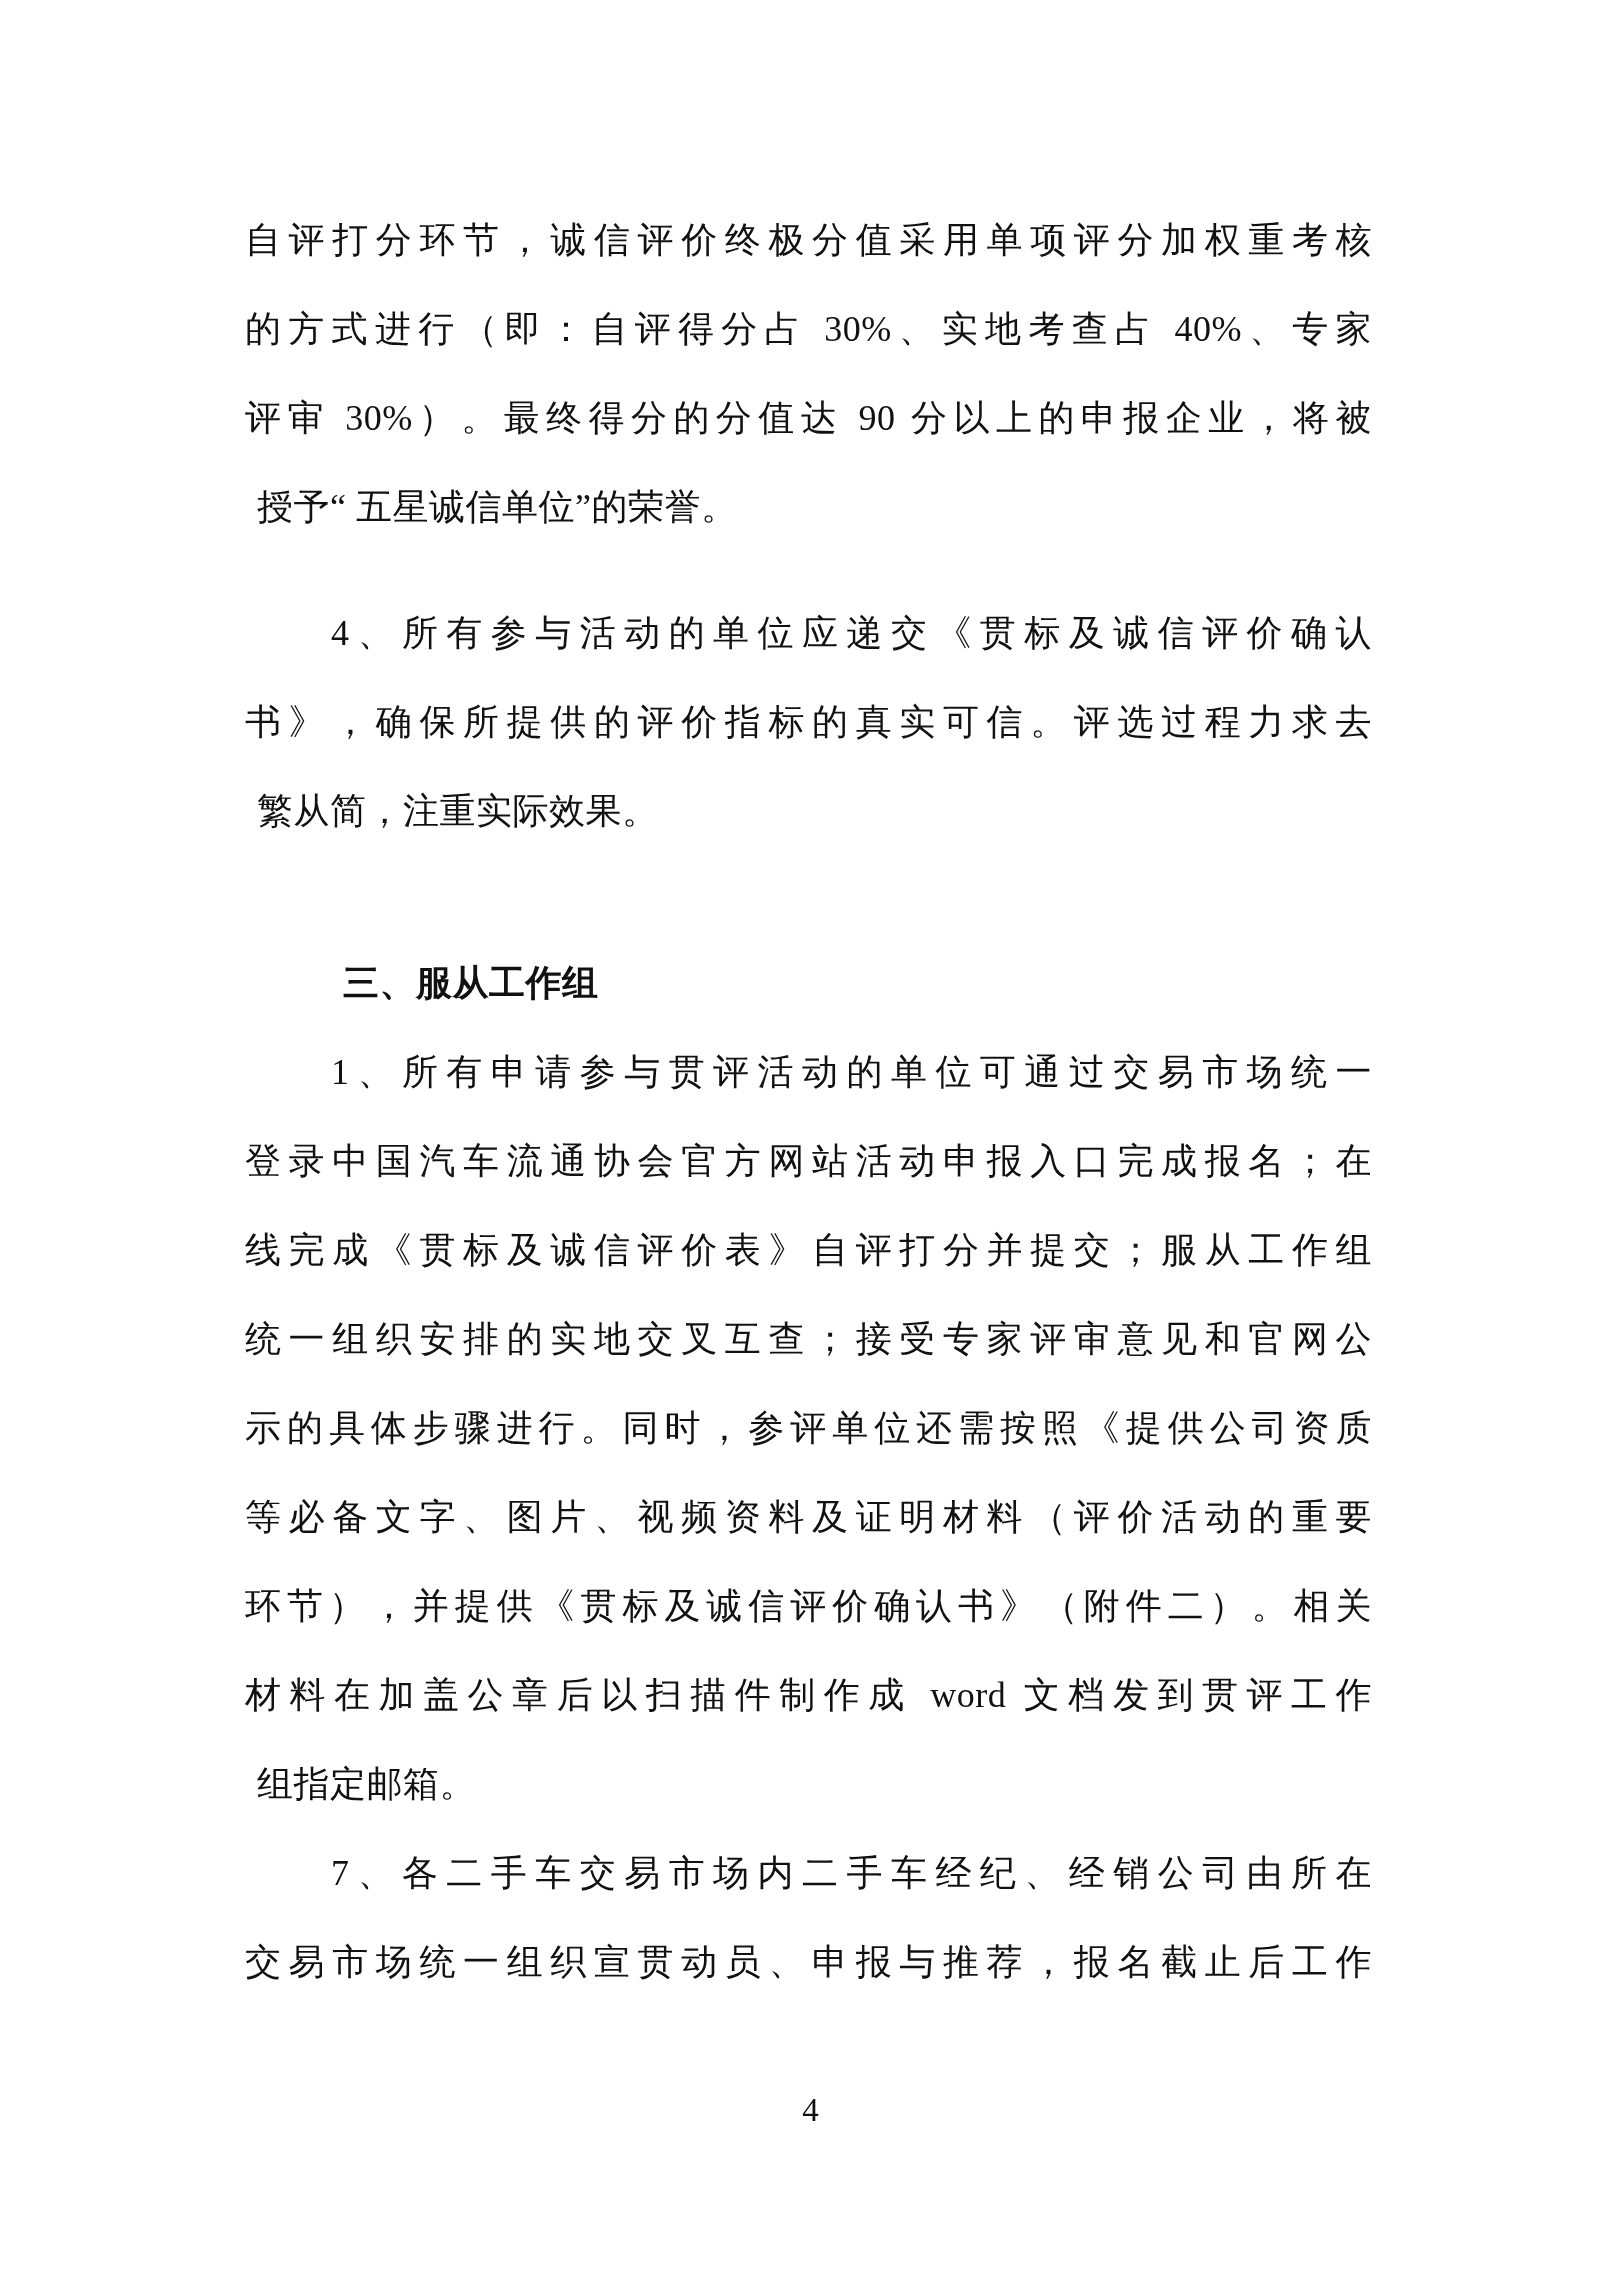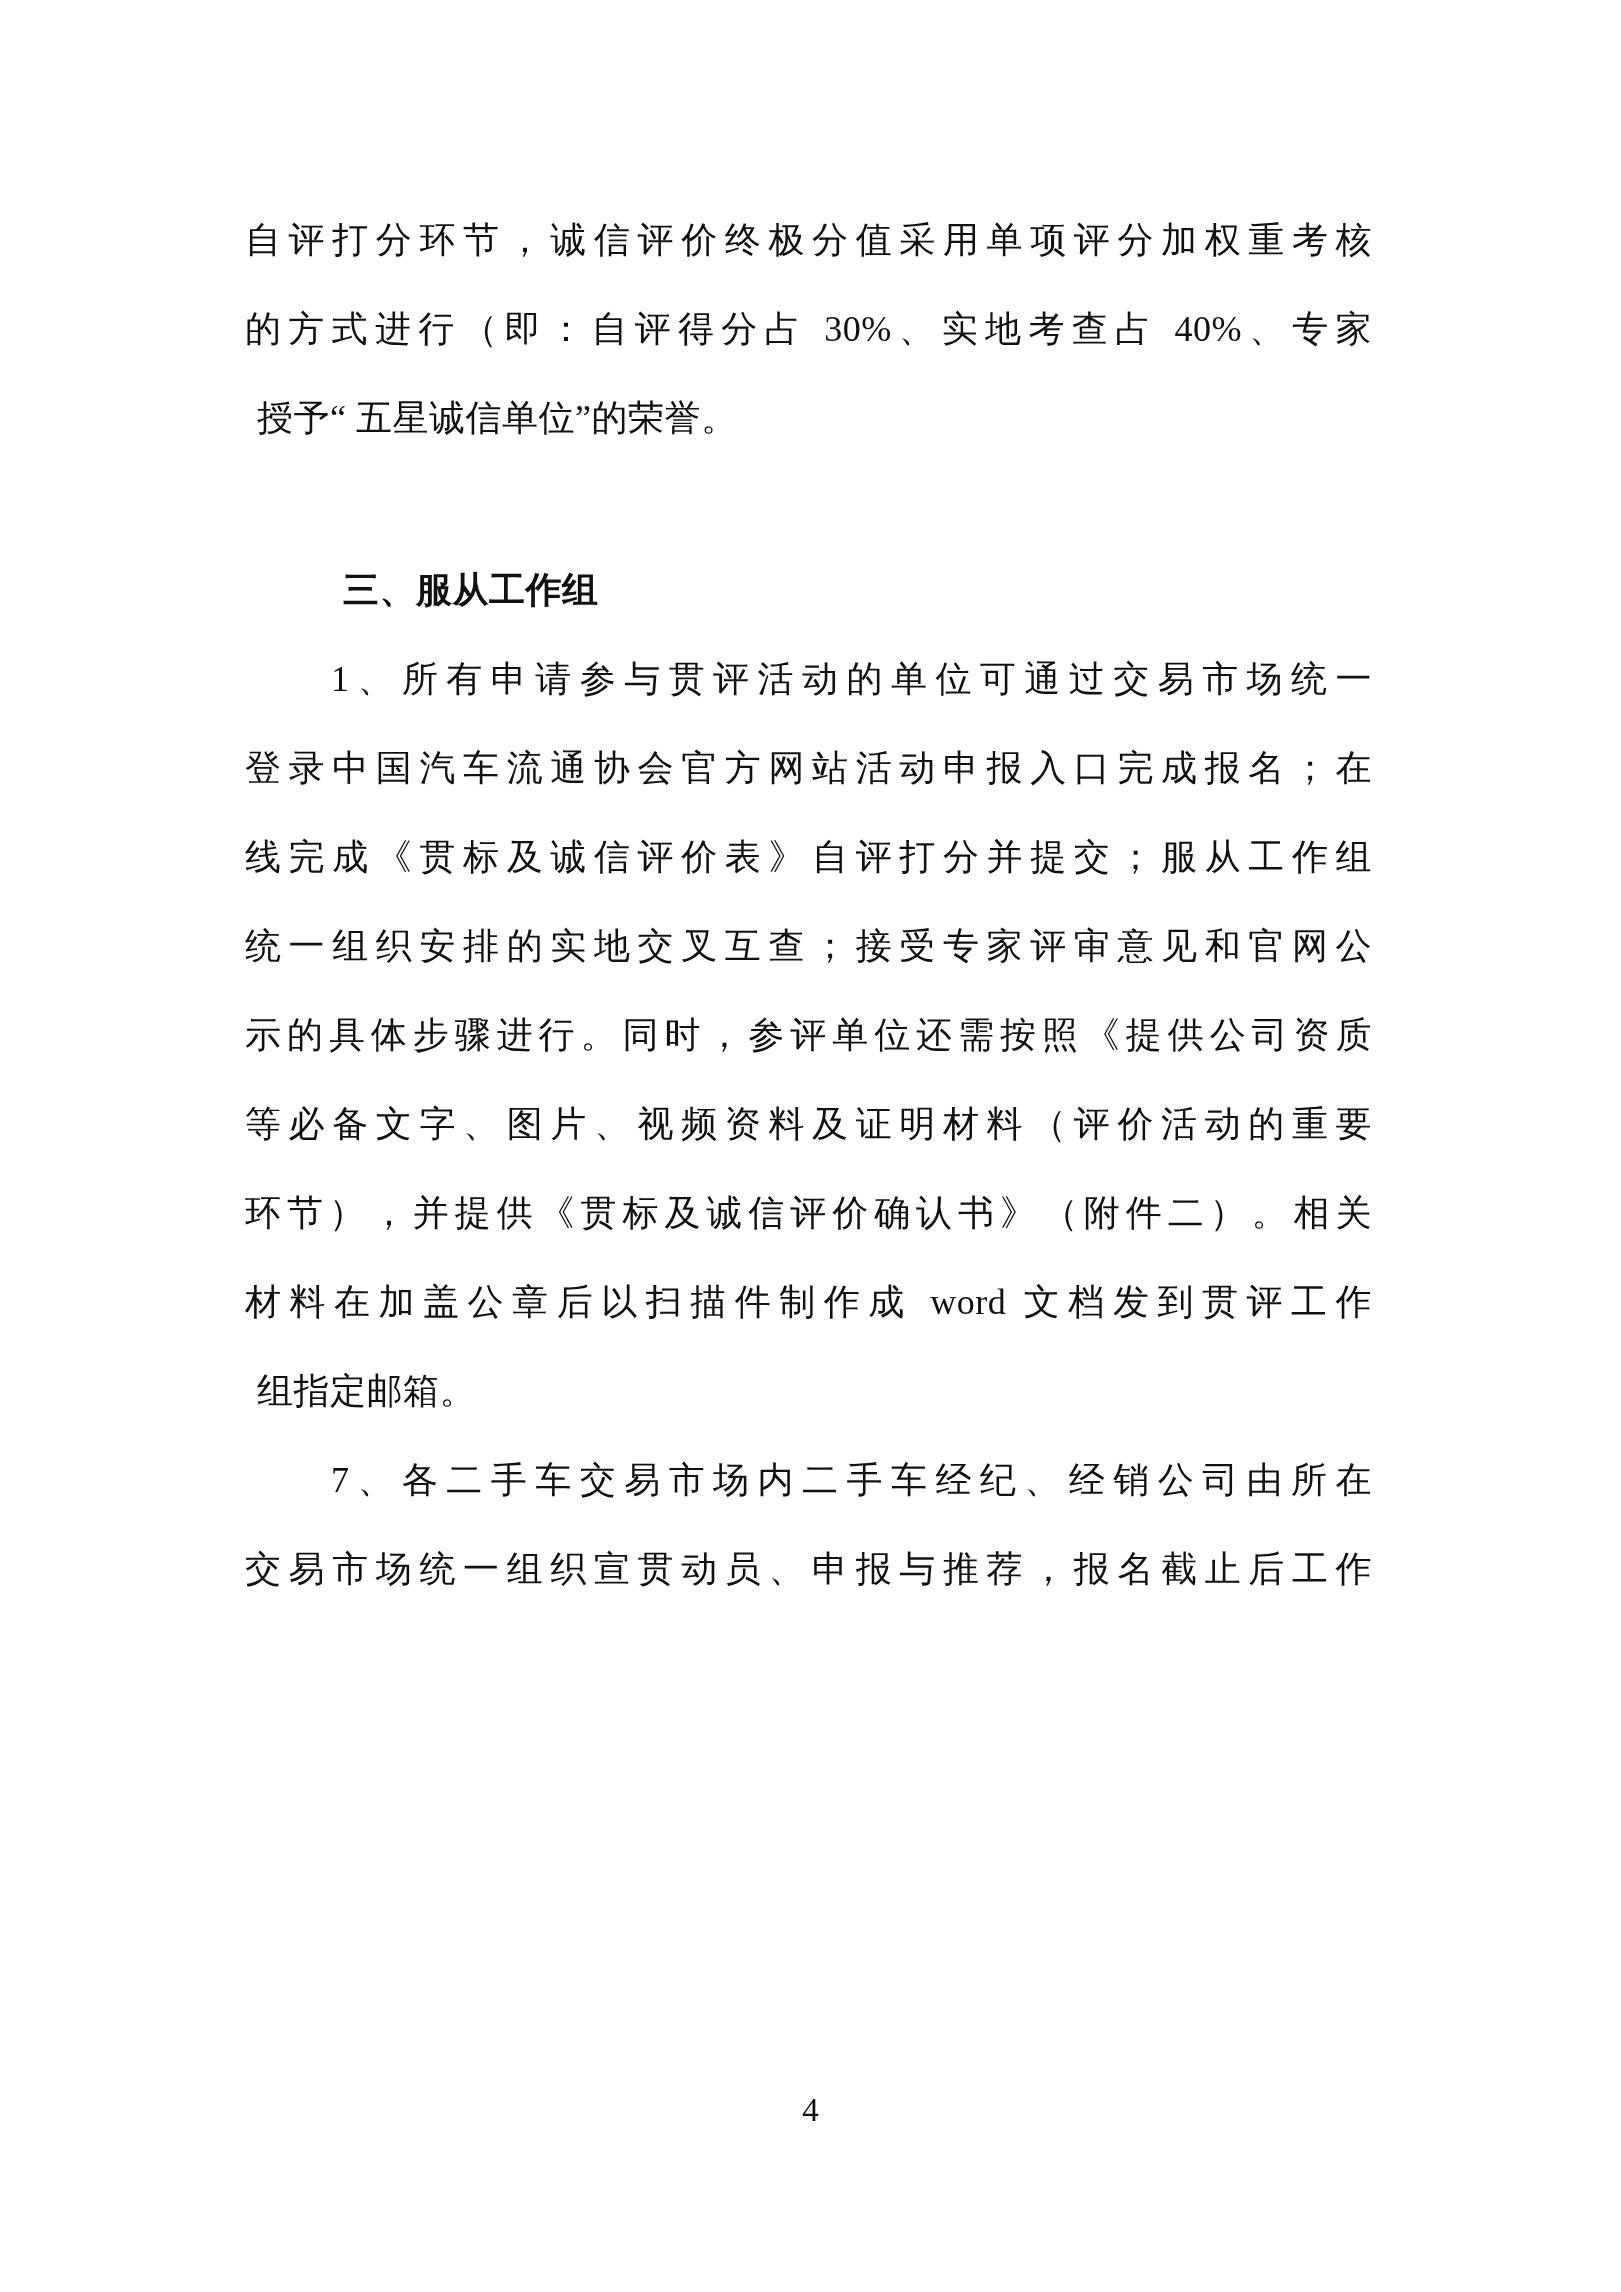--- a/index.html
+++ b/index.html
@@ -61,23 +61,29 @@
   }
 </style>
 </head>
 <body>
 
 <div class="content">
 
   <div class="paragraph">
     <div class="line">自评打分环节，诚信评价终极分值采用单项评分加权重考核</div>
     <div class="line">的方式进行（即：自评得分占 30%、实地考查占 40%、专家</div>
+    <div class="line">评审 30%）。最终得分的分值达 90 分以上的申报企业，将被</div>
     <div class="line short">授予“ 五星诚信单位”的荣誉。</div>
   </div>
 
+  <div class="paragraph gap-before">
+    <div class="line indent">4、所有参与活动的单位应递交《贯标及诚信评价确认</div>
+    <div class="line">书》，确保所提供的评价指标的真实可信。评选过程力求去</div>
+    <div class="line short">繁从简，注重实际效果。</div>
+  </div>
 
   <div class="paragraph heading">
     <div class="line indent short">三、服从工作组</div>
   </div>
 
   <div class="paragraph">
     <div class="line indent">1、所有申请参与贯评活动的单位可通过交易市场统一</div>
     <div class="line">登录中国汽车流通协会官方网站活动申报入口完成报名；在</div>
     <div class="line">线完成《贯标及诚信评价表》自评打分并提交；服从工作组</div>
     <div class="line">统一组织安排的实地交叉互查；接受专家评审意见和官网公</div>

